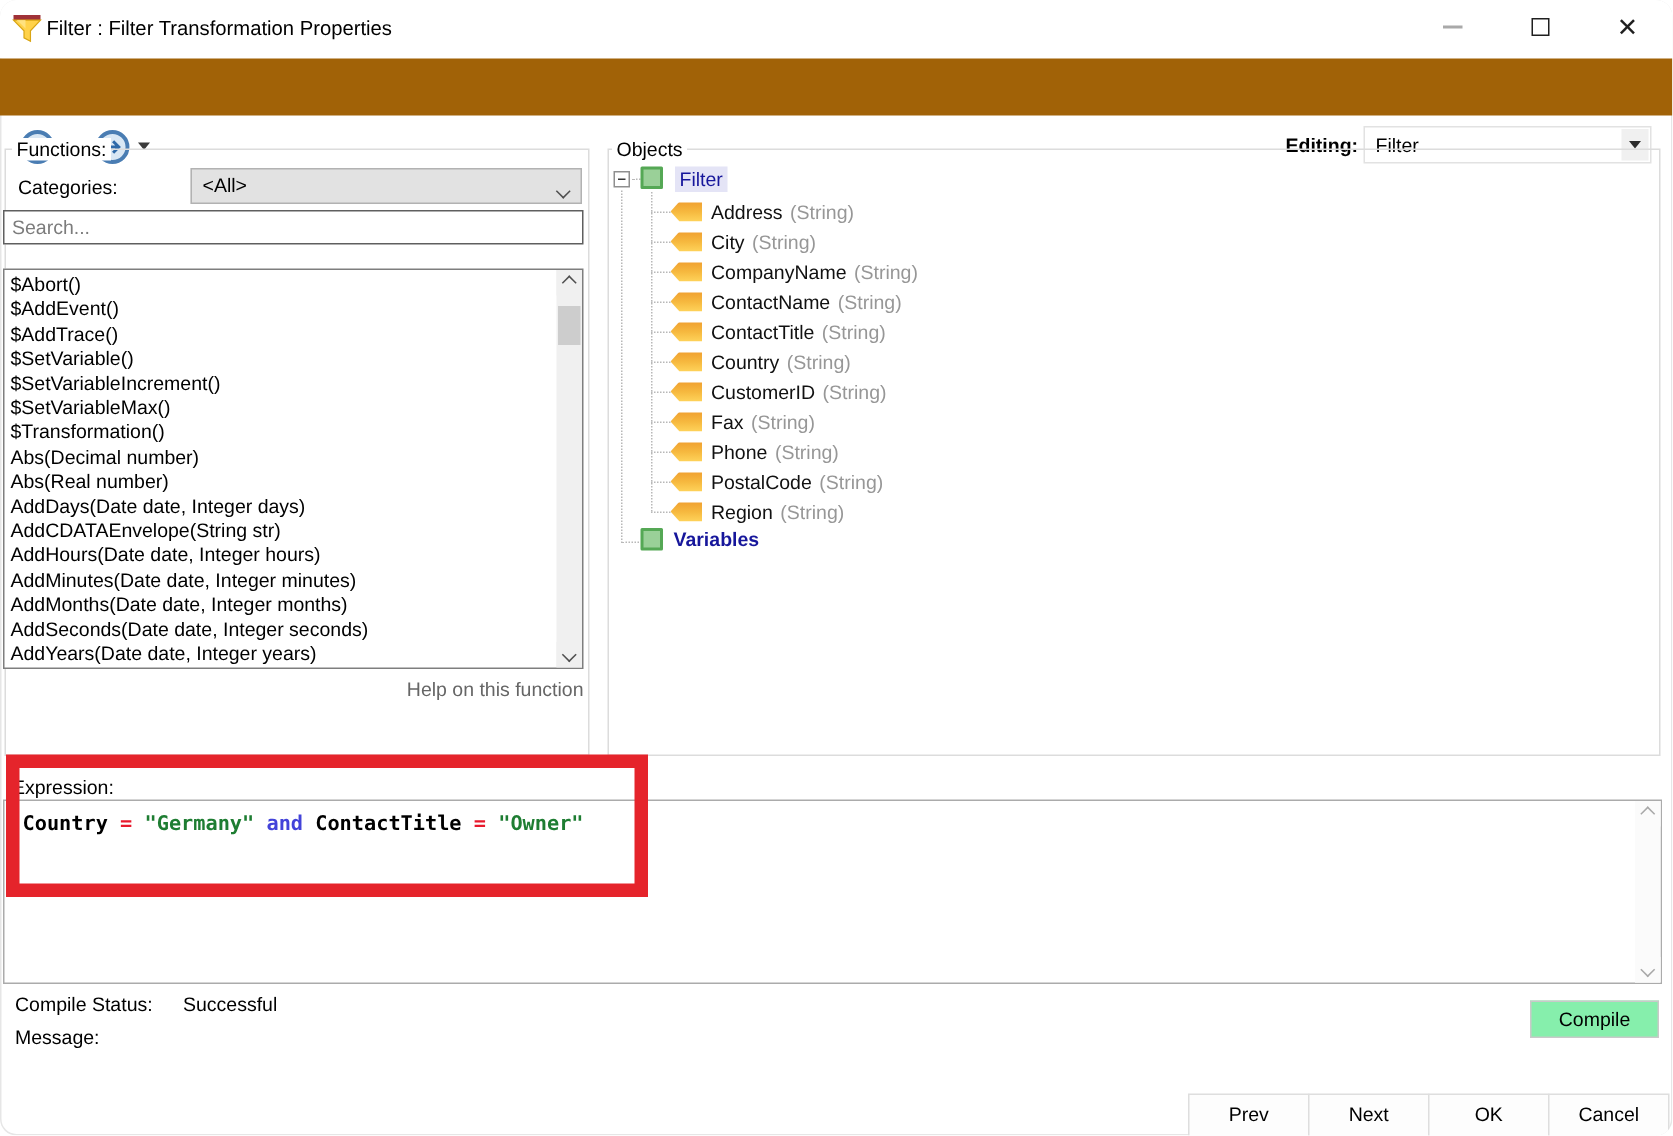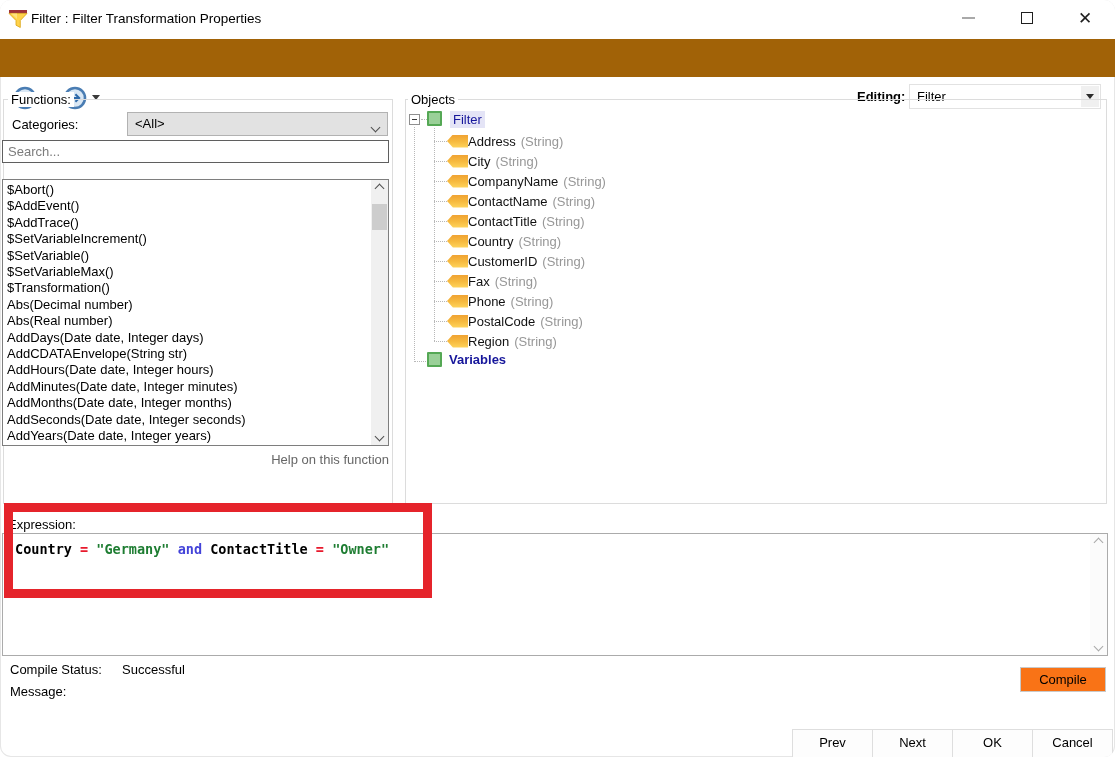--- a/index.html
+++ b/index.html
@@ -76,41 +76,41 @@
   .expander::after { content:""; position:absolute; left:2px; top:4px; width:5px; height:1px; background:#3a3a3a; }
   .sq-icon { position:absolute; width:15px; height:15px; background:#9ad098; border:2px solid #55a855;
              border-radius:1px; }
   .tag-icon { display:inline-block; width:21px; height:13px; vertical-align:middle;
               background:linear-gradient(180deg,#f0a232 0%, #f6b93f 48%, #ffd45c 100%);
               clip-path:polygon(0 50%, 28% 0, 100% 0, 100% 100%, 28% 100%); }
   .tree-root-label { position:absolute; left:450px; top:111px; color:#16169b; background:#e4e4f6; padding:0 3px;
                      line-height:17px; }
   .tree-row { position:absolute; left:434px; height:20px; display:flex; align-items:center; }
   .tree-row .hstub { width:13px; border-top:1px dotted #b8b8b8; height:0; }
-  .tree-row .fname { margin-left:0; color:#111; }
+  .tree-row .fname { margin-left:6px; color:#111; }
   .tree-row .ftype { margin-left:5px; color:#979797; }
   .vline { position:absolute; border-left:1px dotted #b8b8b8; width:0; }
   .hline { position:absolute; border-top:1px dotted #b8b8b8; height:0; }
   .variables-label { position:absolute; left:449px; top:352px; color:#16169b; font-weight:bold; }
 
   
   .expr-label { position:absolute; left:8px; top:517px; }
   .expr-editor { position:absolute; left:2px; top:533px; width:1106px; height:123px; border:1px solid #ababab;
                  background:#fff; }
   .expr-text { position:absolute; left:12px; top:7px; font-family:"DejaVu Sans Mono", monospace;
                font-size:13.5px; font-weight:bold; white-space:pre; }
 
   .annotation { position:absolute; left:4px; top:503px; width:428px; height:95px;
                 border:9px solid #e5242b; z-index:60; pointer-events:none; }
 
   
   .status-label { position:absolute; left:10px; top:662px; }
   .status-value { position:absolute; left:122px; top:662px; }
   .message-label { position:absolute; left:10px; top:684px; }
-  .compile-btn { position:absolute; left:1020px; top:667px; width:86px; height:25px; background:#f97316;
+  .compile-btn { position:absolute; left:1020px; top:667px; width:86px; height:25px; background:#86efac;
                  border:1px solid #c9c9c9; font-family:"Liberation Sans",sans-serif; font-size:13px; color:#000; }
   .footer { position:absolute; left:792px; top:729px; display:flex; }
   .footer-btn { width:81px; height:34px; background:#fdfdfd; border:1px solid #dedede; margin-left:-1px;
                 font-family:"Liberation Sans",sans-serif; font-size:13px; color:#000; padding-bottom:8px; }
   .footer-btn:first-child { margin-left:0; }
 </style>
 </head>
 <body>
 
 <div id="app">
@@ -165,22 +165,22 @@
     <span class="val">&lt;All&gt;</span>
     <span class="chevwrap"><span class="chev chev-down"></span></span>
   </div>
   <input class="search-box" placeholder="Search..." style="">
 
   <div class="fn-list">
     <div class="items">
         <div class="fn-item">$Abort()</div>
         <div class="fn-item">$AddEvent()</div>
         <div class="fn-item">$AddTrace()</div>
+        <div class="fn-item">$SetVariable()</div>
         <div class="fn-item">$SetVariableIncrement()</div>
-        <div class="fn-item">$SetVariable()</div>
         <div class="fn-item">$SetVariableMax()</div>
         <div class="fn-item">$Transformation()</div>
         <div class="fn-item">Abs(Decimal number)</div>
         <div class="fn-item">Abs(Real number)</div>
         <div class="fn-item">AddDays(Date date, Integer days)</div>
         <div class="fn-item">AddCDATAEnvelope(String str)</div>
         <div class="fn-item">AddHours(Date date, Integer hours)</div>
         <div class="fn-item">AddMinutes(Date date, Integer minutes)</div>
         <div class="fn-item">AddMonths(Date date, Integer months)</div>
         <div class="fn-item">AddSeconds(Date date, Integer seconds)</div>

